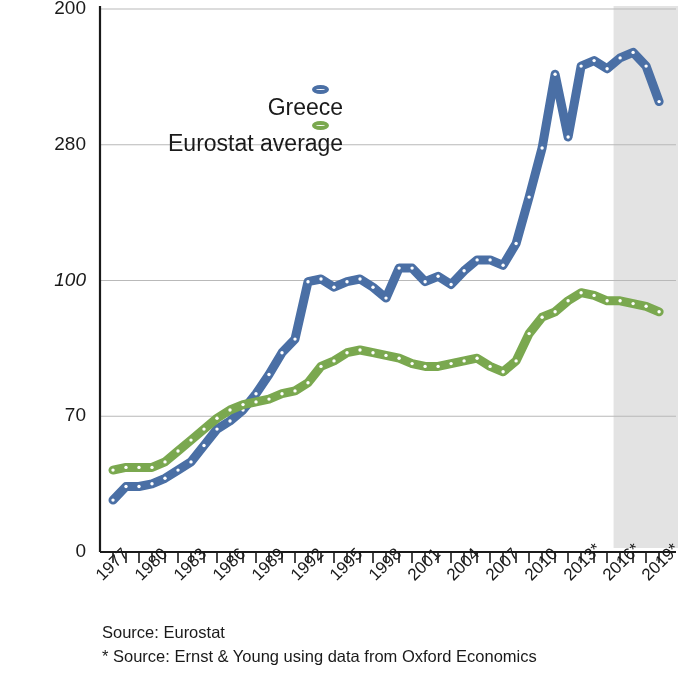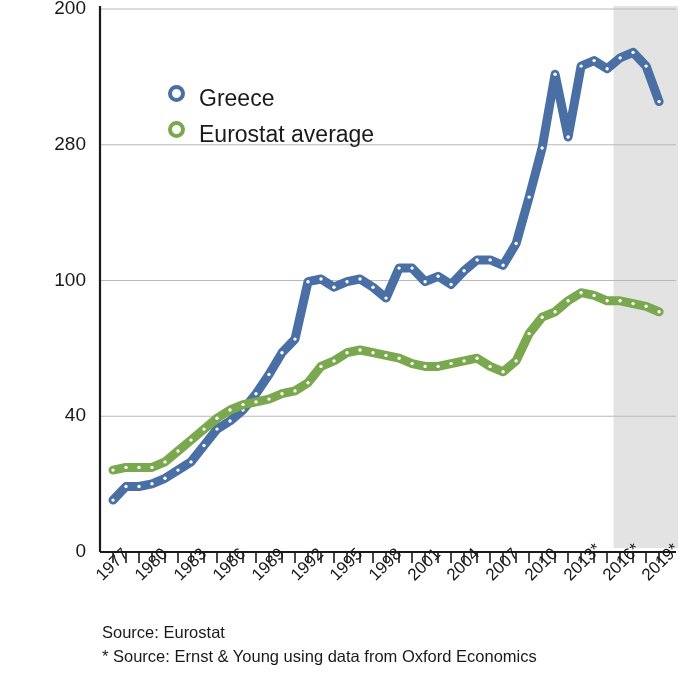--- a/index.html
+++ b/index.html
@@ -34,22 +34,23 @@
     transform-origin: left top;
     white-space: nowrap;
   }
   #legend {
     position: absolute;
     left: 168px;
     top: 85px;
   }
   .legend-row {
     display: flex;
-    align-items: flex-start;
+    align-items: flex-end;
     height: 36px;
+    flex-direction: column;
   }
   .legend-marker {
     width: 17px;
     height: 17px;
     border-radius: 50%;
     border: 4px solid #4a6fa5;
     background: #ffffff;
     box-sizing: border-box;
     margin-right: 14px;
   }
@@ -229,22 +230,22 @@
         <circle cx="607.1" cy="300.8" r="1.7" fill="#ffffff"></circle>
         <circle cx="620.1" cy="300.8" r="1.7" fill="#ffffff"></circle>
         <circle cx="633.1" cy="303.6" r="1.7" fill="#ffffff"></circle>
         <circle cx="646.1" cy="306.3" r="1.7" fill="#ffffff"></circle>
         <circle cx="659.1" cy="311.8" r="1.7" fill="#ffffff"></circle>
       </g>
   </svg>
 
   <div class="y-tick-label" style="left:34px; top:-3px;">200</div>
   <div class="y-tick-label" style="left:34px; top:133px;">280</div>
-  <div class="y-tick-label" style="left:34px; top:269px;">100</div>
-  <div class="y-tick-label" style="left:34px; top:404px;">40</div>
+  <div class="y-tick-label" style="left:34px; top:269px;font-style:italic;">100</div>
+  <div class="y-tick-label" style="left:34px; top:404px;">70</div>
   <div class="y-tick-label" style="left:34px; top:540px;">0</div>
 
   <div class="x-tick-label" style="left:92px;  top:571px;">1977</div>
   <div class="x-tick-label" style="left:131px; top:571px;">1980</div>
   <div class="x-tick-label" style="left:170px; top:571px;">1983</div>
   <div class="x-tick-label" style="left:209px; top:571px;">1986</div>
   <div class="x-tick-label" style="left:248px; top:571px;">1989</div>
   <div class="x-tick-label" style="left:287px; top:571px;">1992</div>
   <div class="x-tick-label" style="left:326px; top:571px;">1995</div>
   <div class="x-tick-label" style="left:365px; top:571px;">1998</div>

